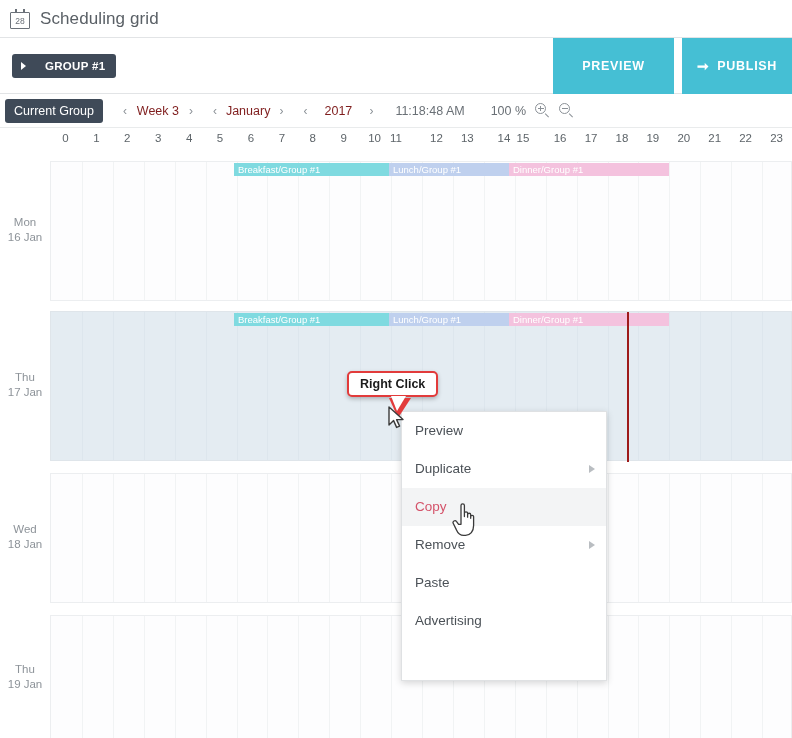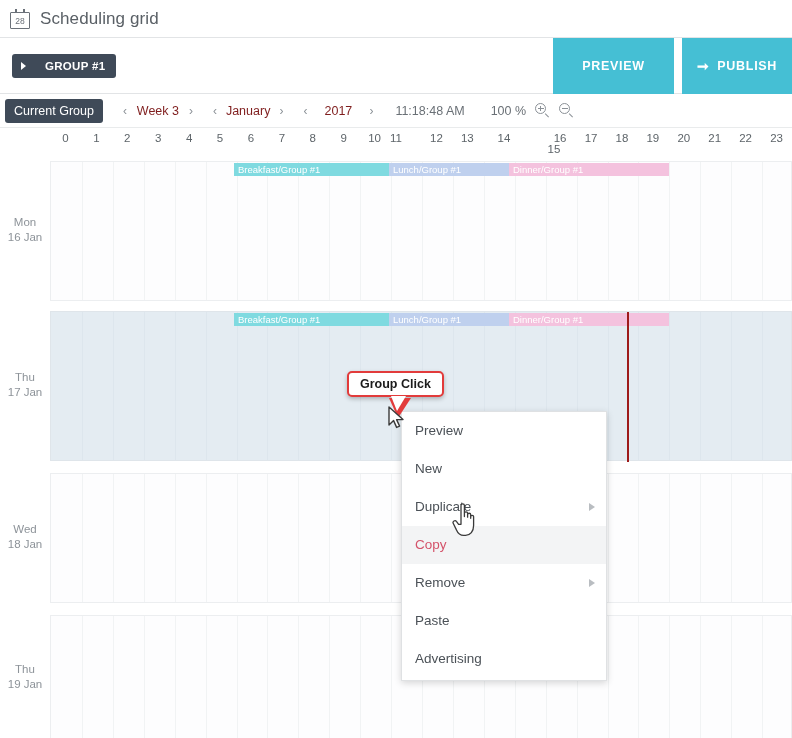--- a/index.html
+++ b/index.html
@@ -226,21 +226,21 @@
         <span class="hour-lbl" style="left: 210.042px;">5</span>
         <span class="hour-lbl" style="left: 240.958px;">6</span>
         <span class="hour-lbl" style="left: 271.875px;">7</span>
         <span class="hour-lbl" style="left: 302.792px;">8</span>
         <span class="hour-lbl" style="left: 333.708px;">9</span>
         <span class="hour-lbl" style="left: 364.625px;">10</span>
         <span class="hour-lbl" style="left: 386px;">11</span>
         <span class="hour-lbl" style="left: 426.458px;">12</span>
         <span class="hour-lbl" style="left: 457.375px;">13</span>
         <span class="hour-lbl" style="left: 494px;">14</span>
-        <span class="hour-lbl" style="left: 544px; margin-top: 11px;">15</span>
+        <span class="hour-lbl" style="left: 513px;">15</span>
         <span class="hour-lbl" style="left: 550.125px;">16</span>
         <span class="hour-lbl" style="left: 581.042px;">17</span>
         <span class="hour-lbl" style="left: 611.958px;">18</span>
         <span class="hour-lbl" style="left: 642.875px;">19</span>
         <span class="hour-lbl" style="left: 673.792px;">20</span>
         <span class="hour-lbl" style="left: 704.708px;">21</span>
         <span class="hour-lbl" style="left: 735.625px;">22</span>
         <span class="hour-lbl" style="left: 766.542px;">23</span>
       </div>
     <div id="rows">
@@ -365,31 +365,30 @@
           <div class="vline" style="left: 618.333px;"></div>
           <div class="vline" style="left: 649.25px;"></div>
           <div class="vline" style="left: 680.167px;"></div>
           <div class="vline" style="left: 711.083px;"></div>
         </div>
       </div>
   </div>
 
   <div id="ctxmenu">
       <div class="ctxitem"><span>Preview</span></div>
-      <div class="ctxitem"><span>New</span></div>
       <div class="ctxitem"><span>Duplicate</span><span class="sub-arrow"></span></div>
       <div class="ctxitem active"><span>Copy</span></div>
       <div class="ctxitem"><span>Remove</span><span class="sub-arrow"></span></div>
       <div class="ctxitem"><span>Paste</span></div>
       <div class="ctxitem"><span>Advertising</span></div>
     </div>
 
   <div id="callout">
     <div class="callout-box">
-      <span>Group Click</span>
+      <span>Right Click</span>
       <span class="callout-tail"></span>
       <span class="callout-tail-in"></span>
     </div>
   </div>
 
   <svg class="cursor-arrow" style="left:388px; top:406px;" width="20" height="26" viewBox="0 0 20 26">
     <path d="M1,1 L1,19 L5.6,14.6 L8.6,21.4 L11.6,20.1 L8.6,13.6 L15,13.6 Z" fill="#ffffff" stroke="#3a3a3a" stroke-width="1.4" stroke-linejoin="round"></path>
   </svg>
 
   <svg class="cursor-hand" style="left:450px; top:500px;" width="30" height="38" viewBox="0 0 30 38">

